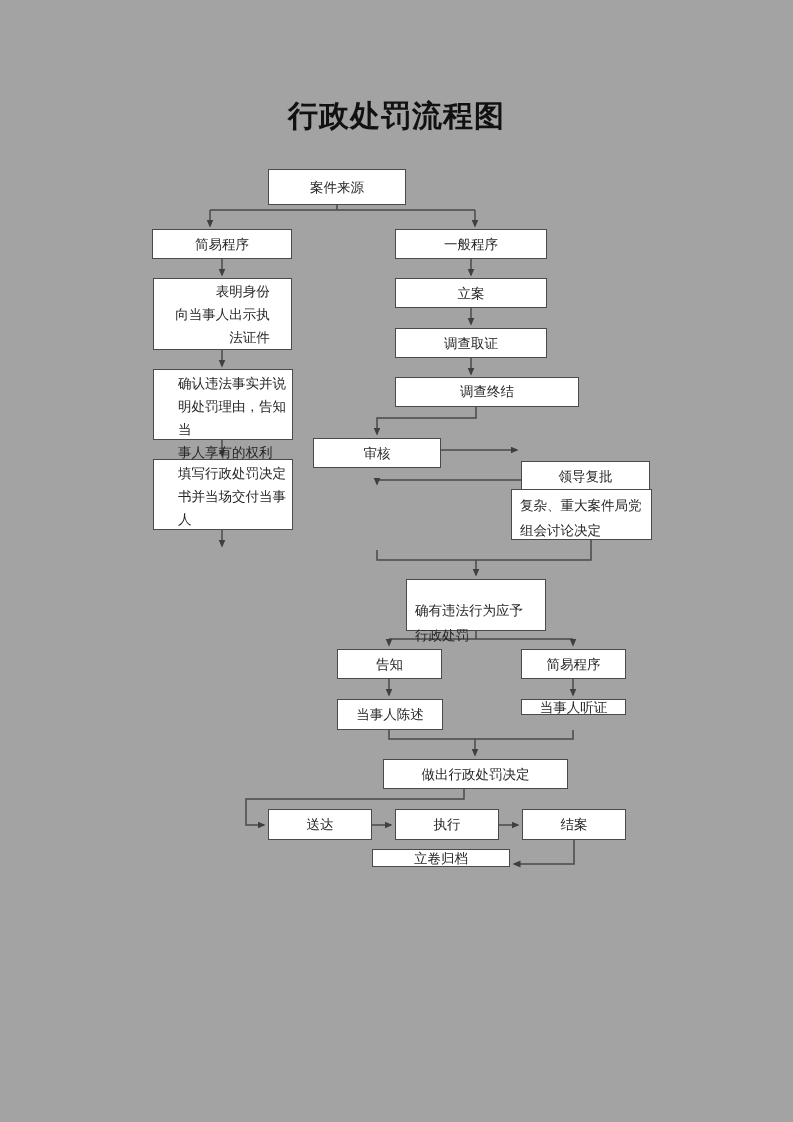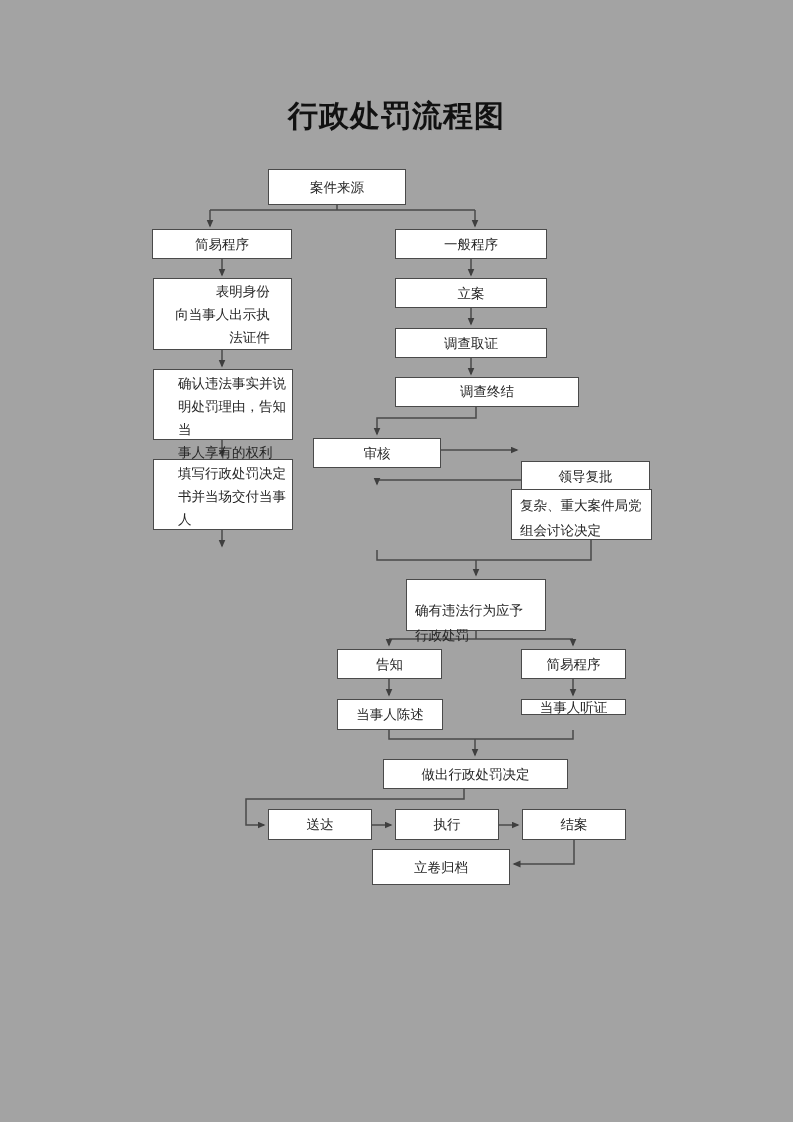--- a/index.html
+++ b/index.html
@@ -119,15 +119,15 @@
   <div class="node c1" style="left:521px;top:699px;width:105px;height:16px;">当事人听证</div>
 
   <div class="node c1" style="left:383px;top:759px;width:185px;height:30px;">做出行政处罚决定</div>
 
   <div class="node c1" style="left:268px;top:809px;width:104px;height:31px;">送达</div>
 
   <div class="node c1" style="left:395px;top:809px;width:104px;height:31px;">执行</div>
 
   <div class="node c1" style="left:522px;top:809px;width:104px;height:31px;">结案</div>
 
-  <div class="node c1" style="left:372px;top:849px;width:138px;height:36px;">立卷归档</div>
+  <div class="node c1" style="left:372px;top:849px;width:138px;height:18px;">立卷归档</div>
 
 </div>
 
 </body></html>

